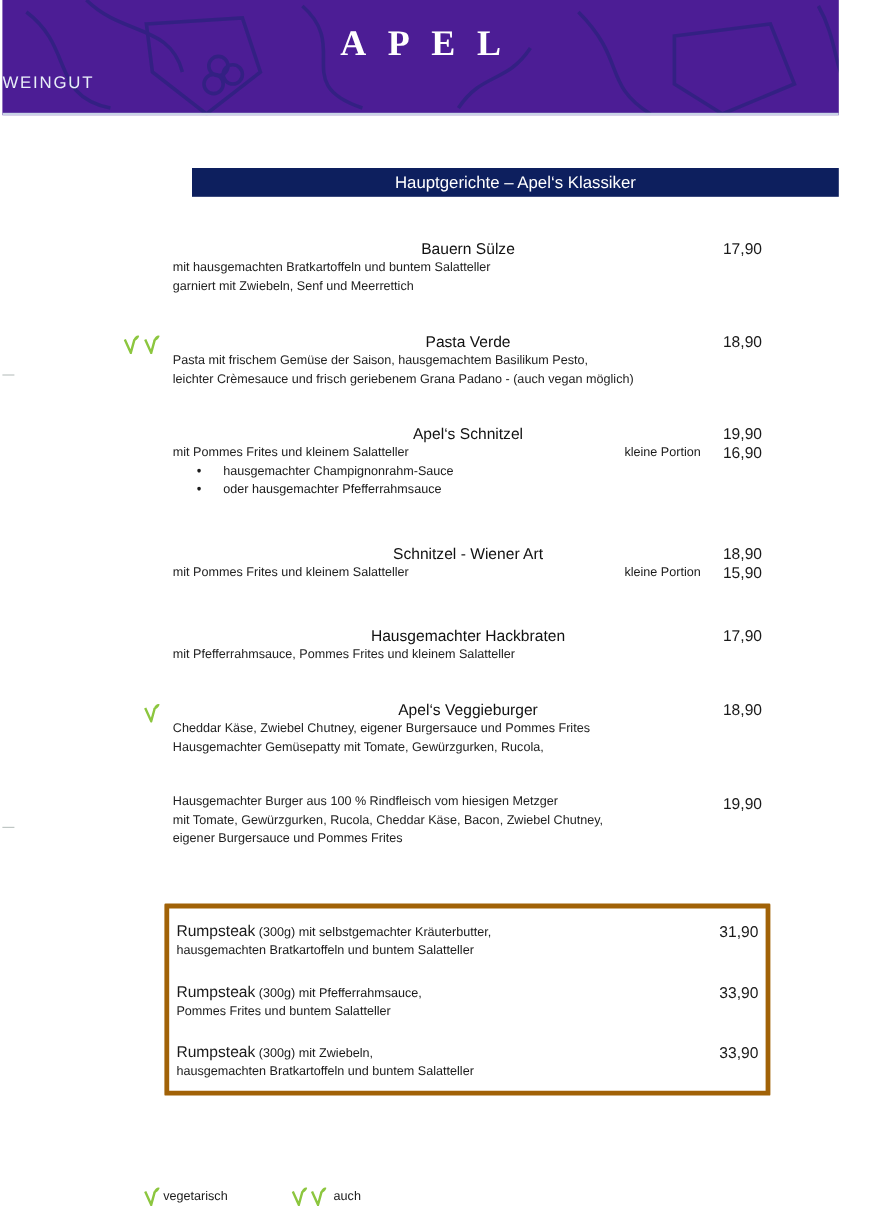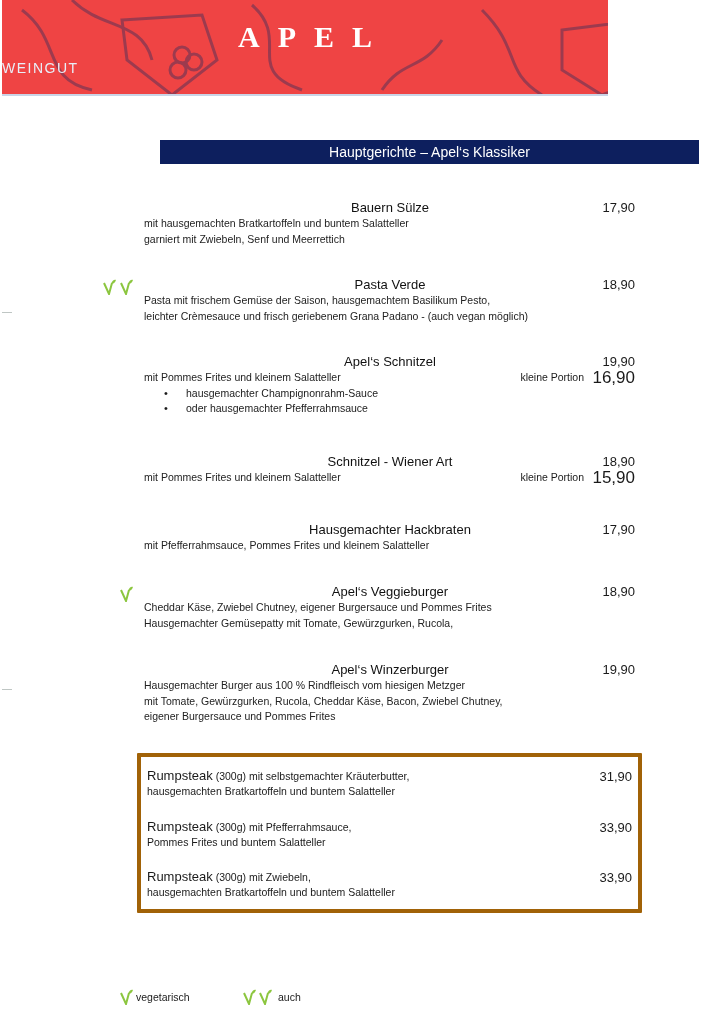--- a/index.html
+++ b/index.html
@@ -1,22 +1,22 @@
 <!DOCTYPE html>
 <html><head>
 <meta charset="utf-8">
 <style>
   html, body { margin:0; padding:0; }
   body {
     width:724px; height:1024px; background:#ffffff; position:relative; overflow:hidden;
     font-family: "Liberation Sans", "DejaVu Sans", sans-serif; color:#1a1a1a;
   }
   .header {
-    position:absolute; left:2px; top:0; width:606px; height:96px;
-    background:#ef4444; overflow:hidden;
+    position:absolute; left:2px; top:0; width:697px; height:96px;
+    background:#4c1d95; overflow:hidden;
   }
   .header .pattern { position:absolute; inset:0; opacity:0.35; }
   .header .under { position:absolute; left:0; right:0; bottom:0; height:2px; background:#c9d4e6; }
   .logo {
     position:absolute; left:0; right:0; top:20px; text-align:center; color:#fff;
     font-family:"Liberation Serif", "DejaVu Serif", serif; font-weight:bold;
     font-size:30px; letter-spacing:18px; padding-left:18px;
   }
   .logo-sub {
     position:absolute; left:0; right:0; top:60px; text-align:left; color:#e8eef8;
@@ -25,21 +25,21 @@
   .section-bar {
     position:absolute; left:160px; top:140px; width:539px; height:24px;
     background:#0d1f5e; color:#fff; font-size:14px; text-align:center; line-height:24px;
   }
   .item { position:absolute; left:144px; width:492px; }
   .item .name { font-size:13px; line-height:17px; color:#111;text-align:center; }
   .item .desc { font-size:10.5px; line-height:15.5px; color:#222; }
   .item .price { position:absolute; right:1px; top:0; font-size:13px; line-height:17px; }
   .item .small-row { position:relative; }
   .item .small-label { position:absolute; right:52px; top:0; font-size:10.5px; line-height:15.5px; }
-  .item .small-price { position:absolute; right:1px; top:-1px; font-size:17px; line-height:17px; }
+  .item .small-price { position:absolute; right:1px; top:-1px; font-size:13px; line-height:17px; }
   .item ul { margin:0; padding:0 0 0 42px; list-style:none; }
   .item ul li { font-size:10.5px; line-height:15.5px; position:relative; }
   .item ul li::before { content:"•"; position:absolute; left:-22px; top:0; font-size:11px; }
   .veg-icon { position:absolute; width:14px; height:16px; }
   .veg-icon svg { width:14px; height:16px; display:block; }
   .margin-mark { position:absolute; left:2px; width:10px; height:1px; background:#bfc6c4; }
   .steak-box {
     position:absolute; left:137px; top:753px; width:505px; height:160px;
     border:4px solid #a16207; box-sizing:border-box; border-radius:1px;
   }
@@ -141,21 +141,20 @@
     </svg>
 </span>
 <div class="item" style="top:583px">
   <div class="name">Apel‘s Veggieburger</div>
   <div class="price">18,90</div>
   <div class="desc">Cheddar Käse, Zwiebel Chutney, eigener Burgersauce und Pommes Frites</div>
   <div class="desc">Hausgemachter Gemüsepatty mit Tomate, Gewürzgurken, Rucola,</div>
 </div>
 
 <div class="item" style="top:661px">
-  <div class="name">Apel‘s Winzerburger</div>
   <div class="price">19,90</div>
   <div class="desc">Hausgemachter Burger aus 100 % Rindfleisch vom hiesigen Metzger</div>
   <div class="desc">mit Tomate, Gewürzgurken, Rucola, Cheddar Käse, Bacon, Zwiebel Chutney,</div>
   <div class="desc">eigener Burgersauce und Pommes Frites</div>
 </div>
 
 <div class="steak-box">
   <div class="steak" style="top:11px">
     <div class="line1"><span class="big">Rumpsteak</span> <span>(300g)</span> <span>mit selbstgemachter Kräuterbutter,</span></div>
     <div class="desc">hausgemachten Bratkartoffeln und buntem Salatteller</div>

